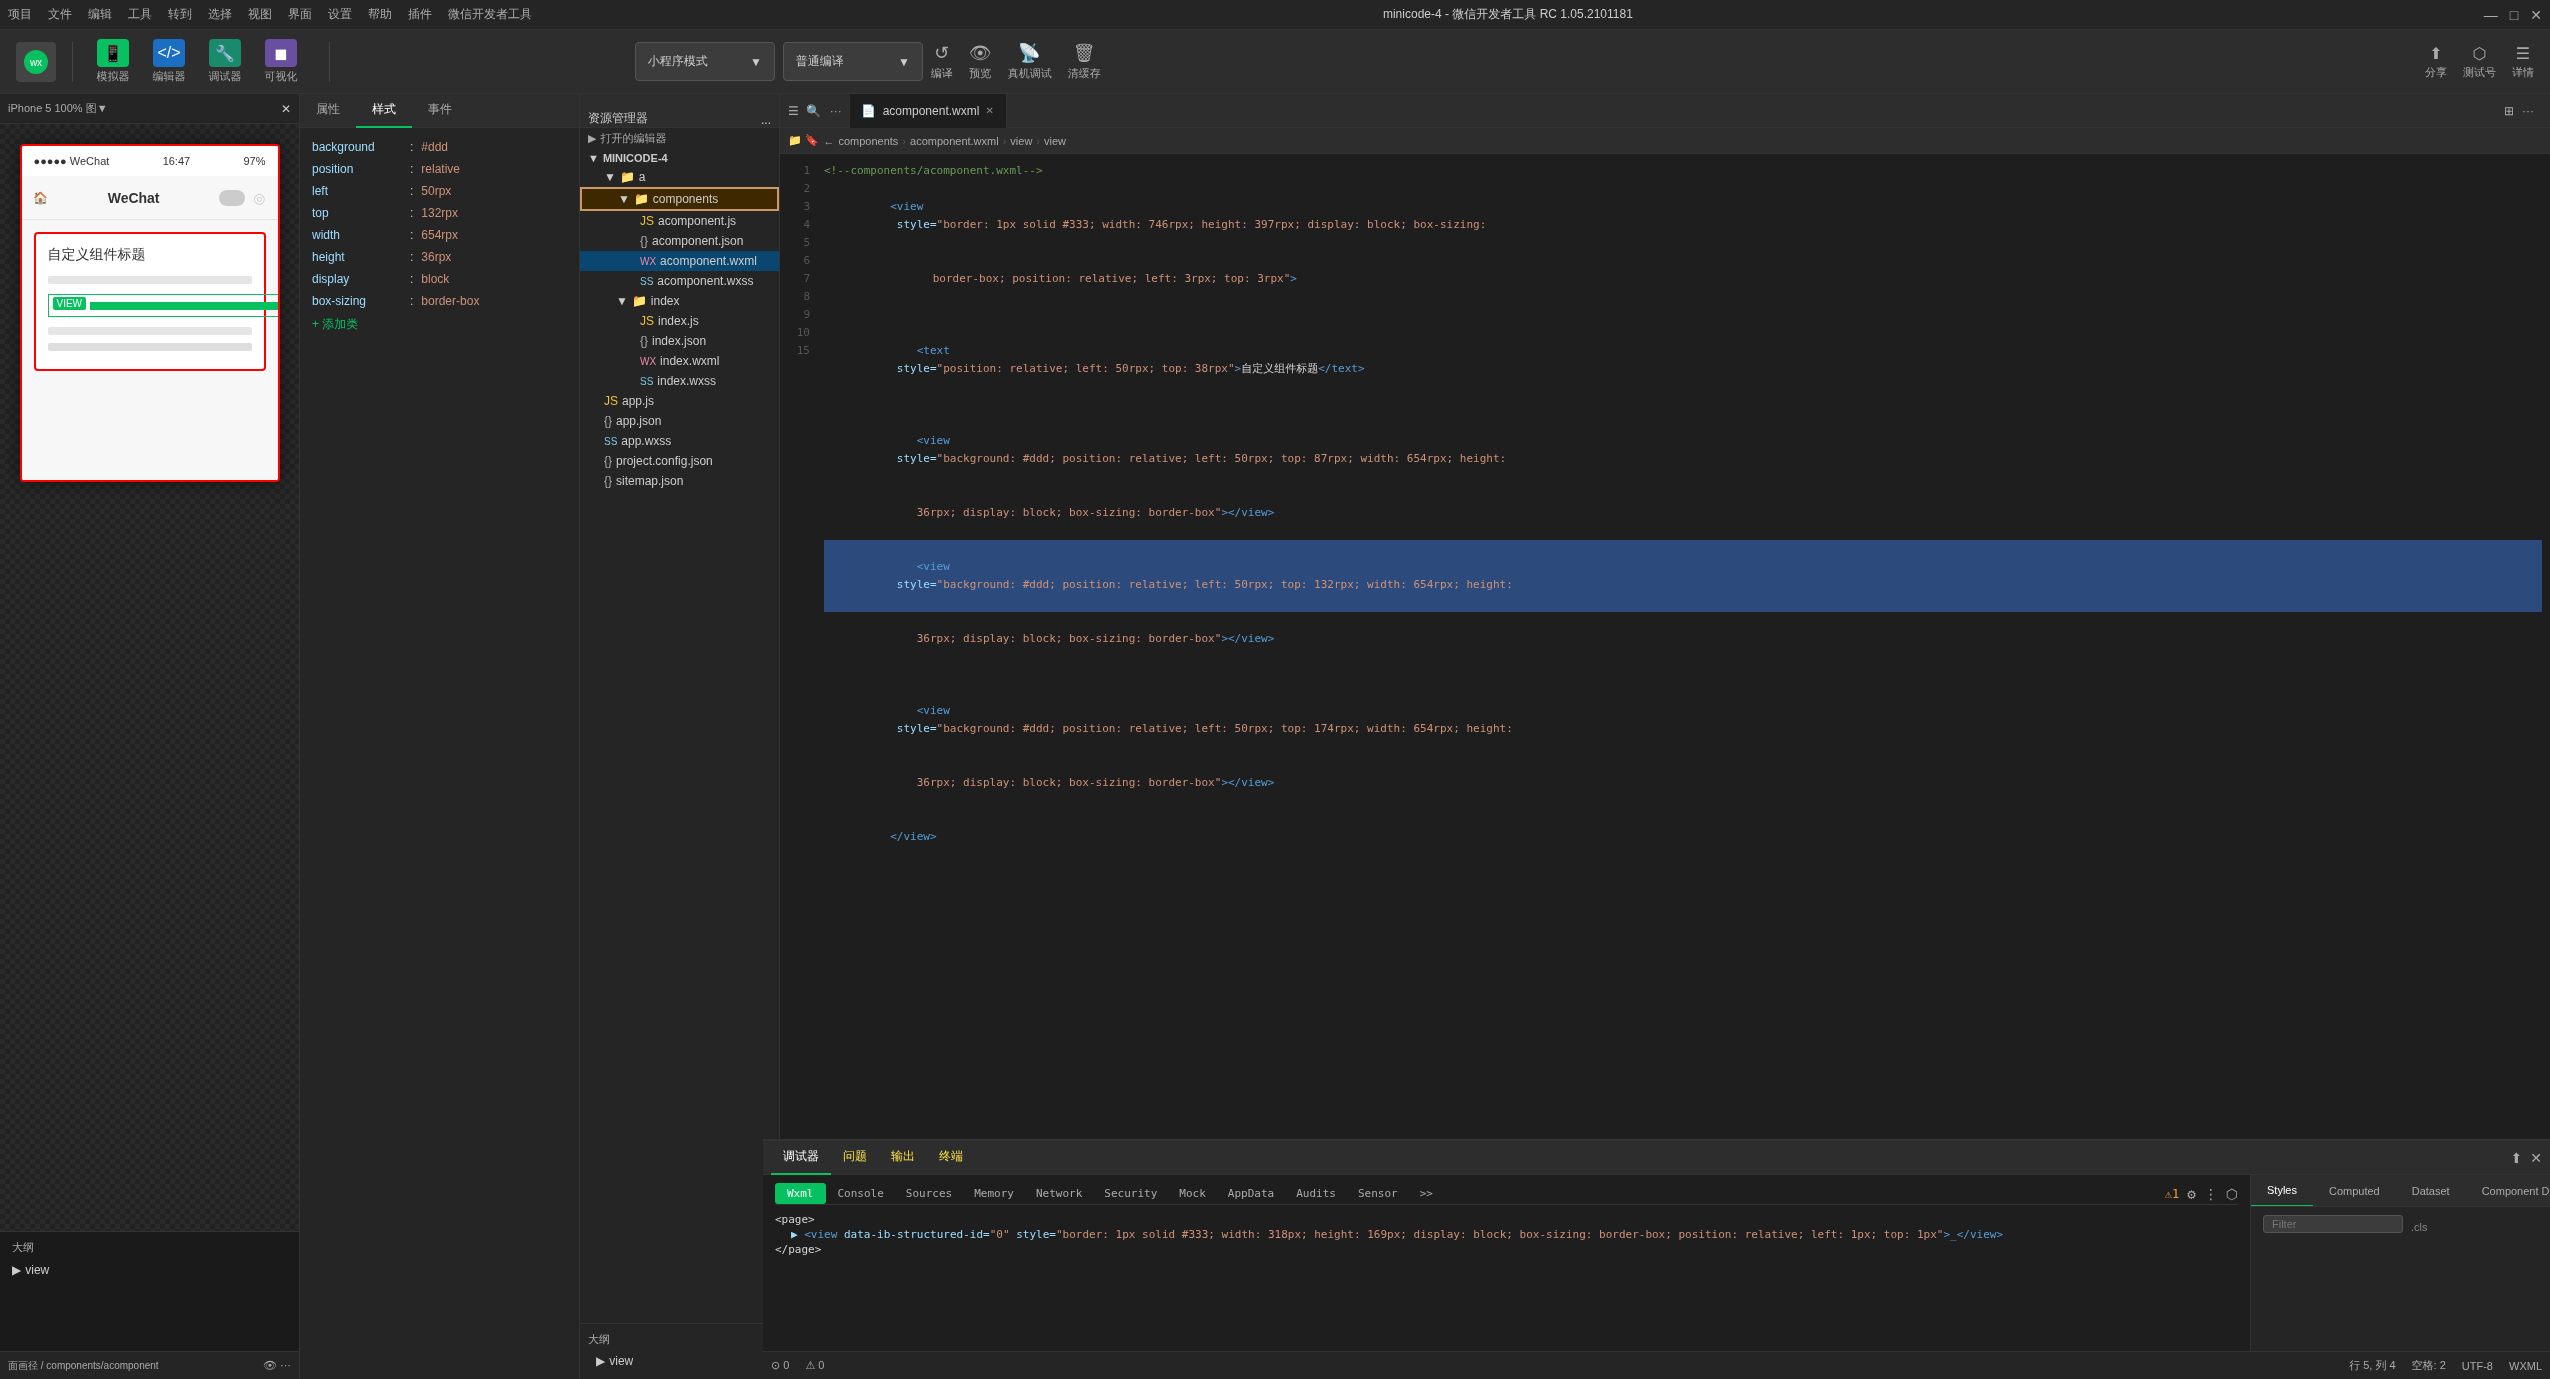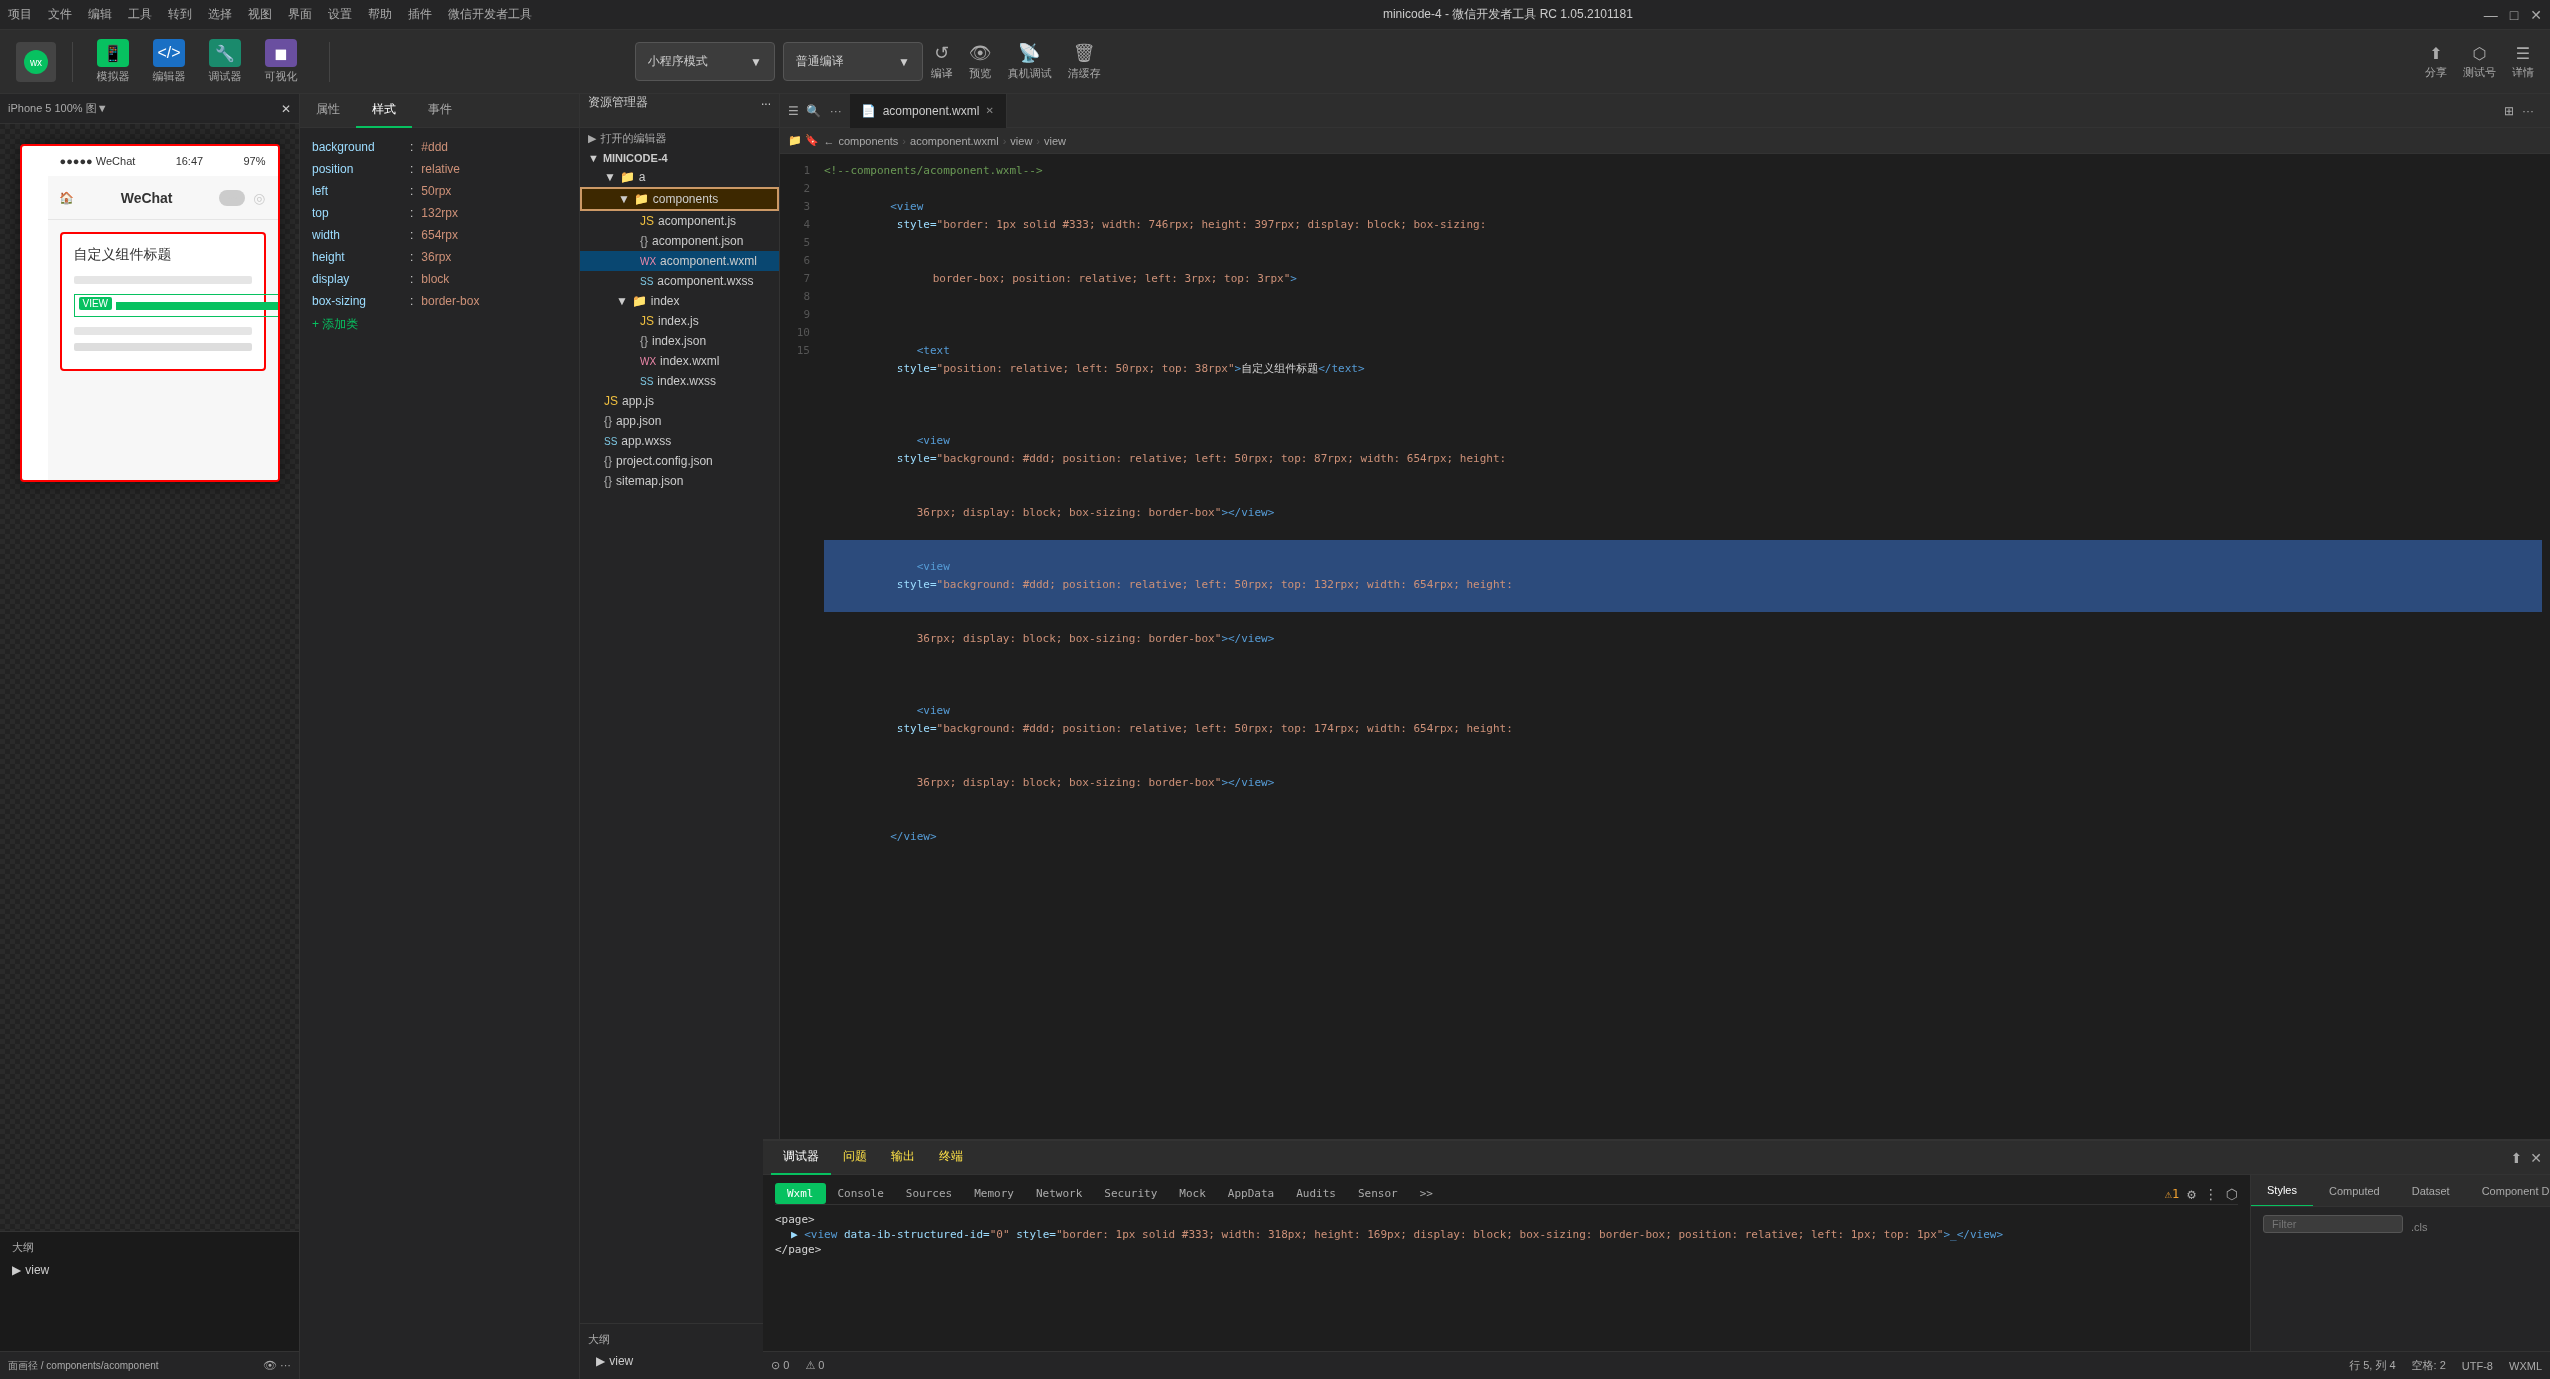--- a/index.html
+++ b/index.html
@@ -59,21 +59,21 @@
     .style-key { color: #9cdcfe; min-width: 90px; }
     .style-colon { color: #ccc; }
     .style-val { color: #ce9178; }
     .add-style { color: #07c160; font-size: 12px; cursor: pointer; display: flex; align-items: center; gap: 4px; margin-top: 8px; }
     .outline-section { height: 120px; border-top: 1px solid #333; padding: 8px 12px; }
     .outline-title { color: #aaa; font-size: 11px; margin-bottom: 8px; }
     .outline-item { color: #ccc; font-size: 12px; display: flex; align-items: center; gap: 4px; }
 
     
     .filetree { width: 200px; background: #252526; border-right: 1px solid #333; display: flex; flex-direction: column; }
-    .filetree-header { height: 34px; background: #2d2d2d; display: flex; align-items: flex-start; padding: 0 8px; border-bottom: 1px solid #333; gap: 1px; justify-content: space-between; }
+    .filetree-header { height: 34px; background: #2d2d2d; display: flex; align-items: flex-end; padding: 0 8px; border-bottom: 1px solid #333; gap: 1px; justify-content: space-between; }
     .filetree-title { color: #ccc; font-size: 12px; }
     .filetree-content { flex: 1; overflow-y: auto; }
     .tree-item { display: flex; align-items: center; gap: 4px; padding: 3px 8px; cursor: pointer; font-size: 12px; color: #ccc; }
     .tree-item.selected { background: #094771; }
     .tree-indent { width: 12px; }
     .tree-indent2 { width: 24px; }
     .tree-folder-icon { color: #dcb67a; }
     .tree-file-icon { color: #7ec8e3; }
     .tree-file-icon.js { color: #f0c040; }
     .tree-file-icon.json { color: #aaa; }
@@ -118,21 +118,21 @@
     .status-item { color: #aaa; font-size: 11px; display: flex; align-items: center; gap: 4px; }
 
     .wxml-tab-btn { padding: 4px 12px; background: #07c160; border-radius: 3px; color: #fff; font-size: 11px; cursor: pointer; }
     .console-tab-btn { padding: 4px 10px; color: #aaa; font-size: 11px; cursor: pointer; }
 
     .debug-close-btn { color: #aaa; cursor: pointer; font-size: 14px; }
     .debug-expand-btn { color: #aaa; cursor: pointer; font-size: 14px; }
 
     .red-outline { border: 2px solid red; }
     
-    .phone-red-border { border: 2px solid red; padding-left: 26px; }
+    .phone-red-border { border: 2px solid red; }
     
     .debug-tabs-right { display: flex; align-items: center; gap: 8px; }
   </style>
 </head>
 <body>
 
 <div class="titlebar">
   <div class="titlebar-left">
     <span>项目</span>
     <span>文件</span>

